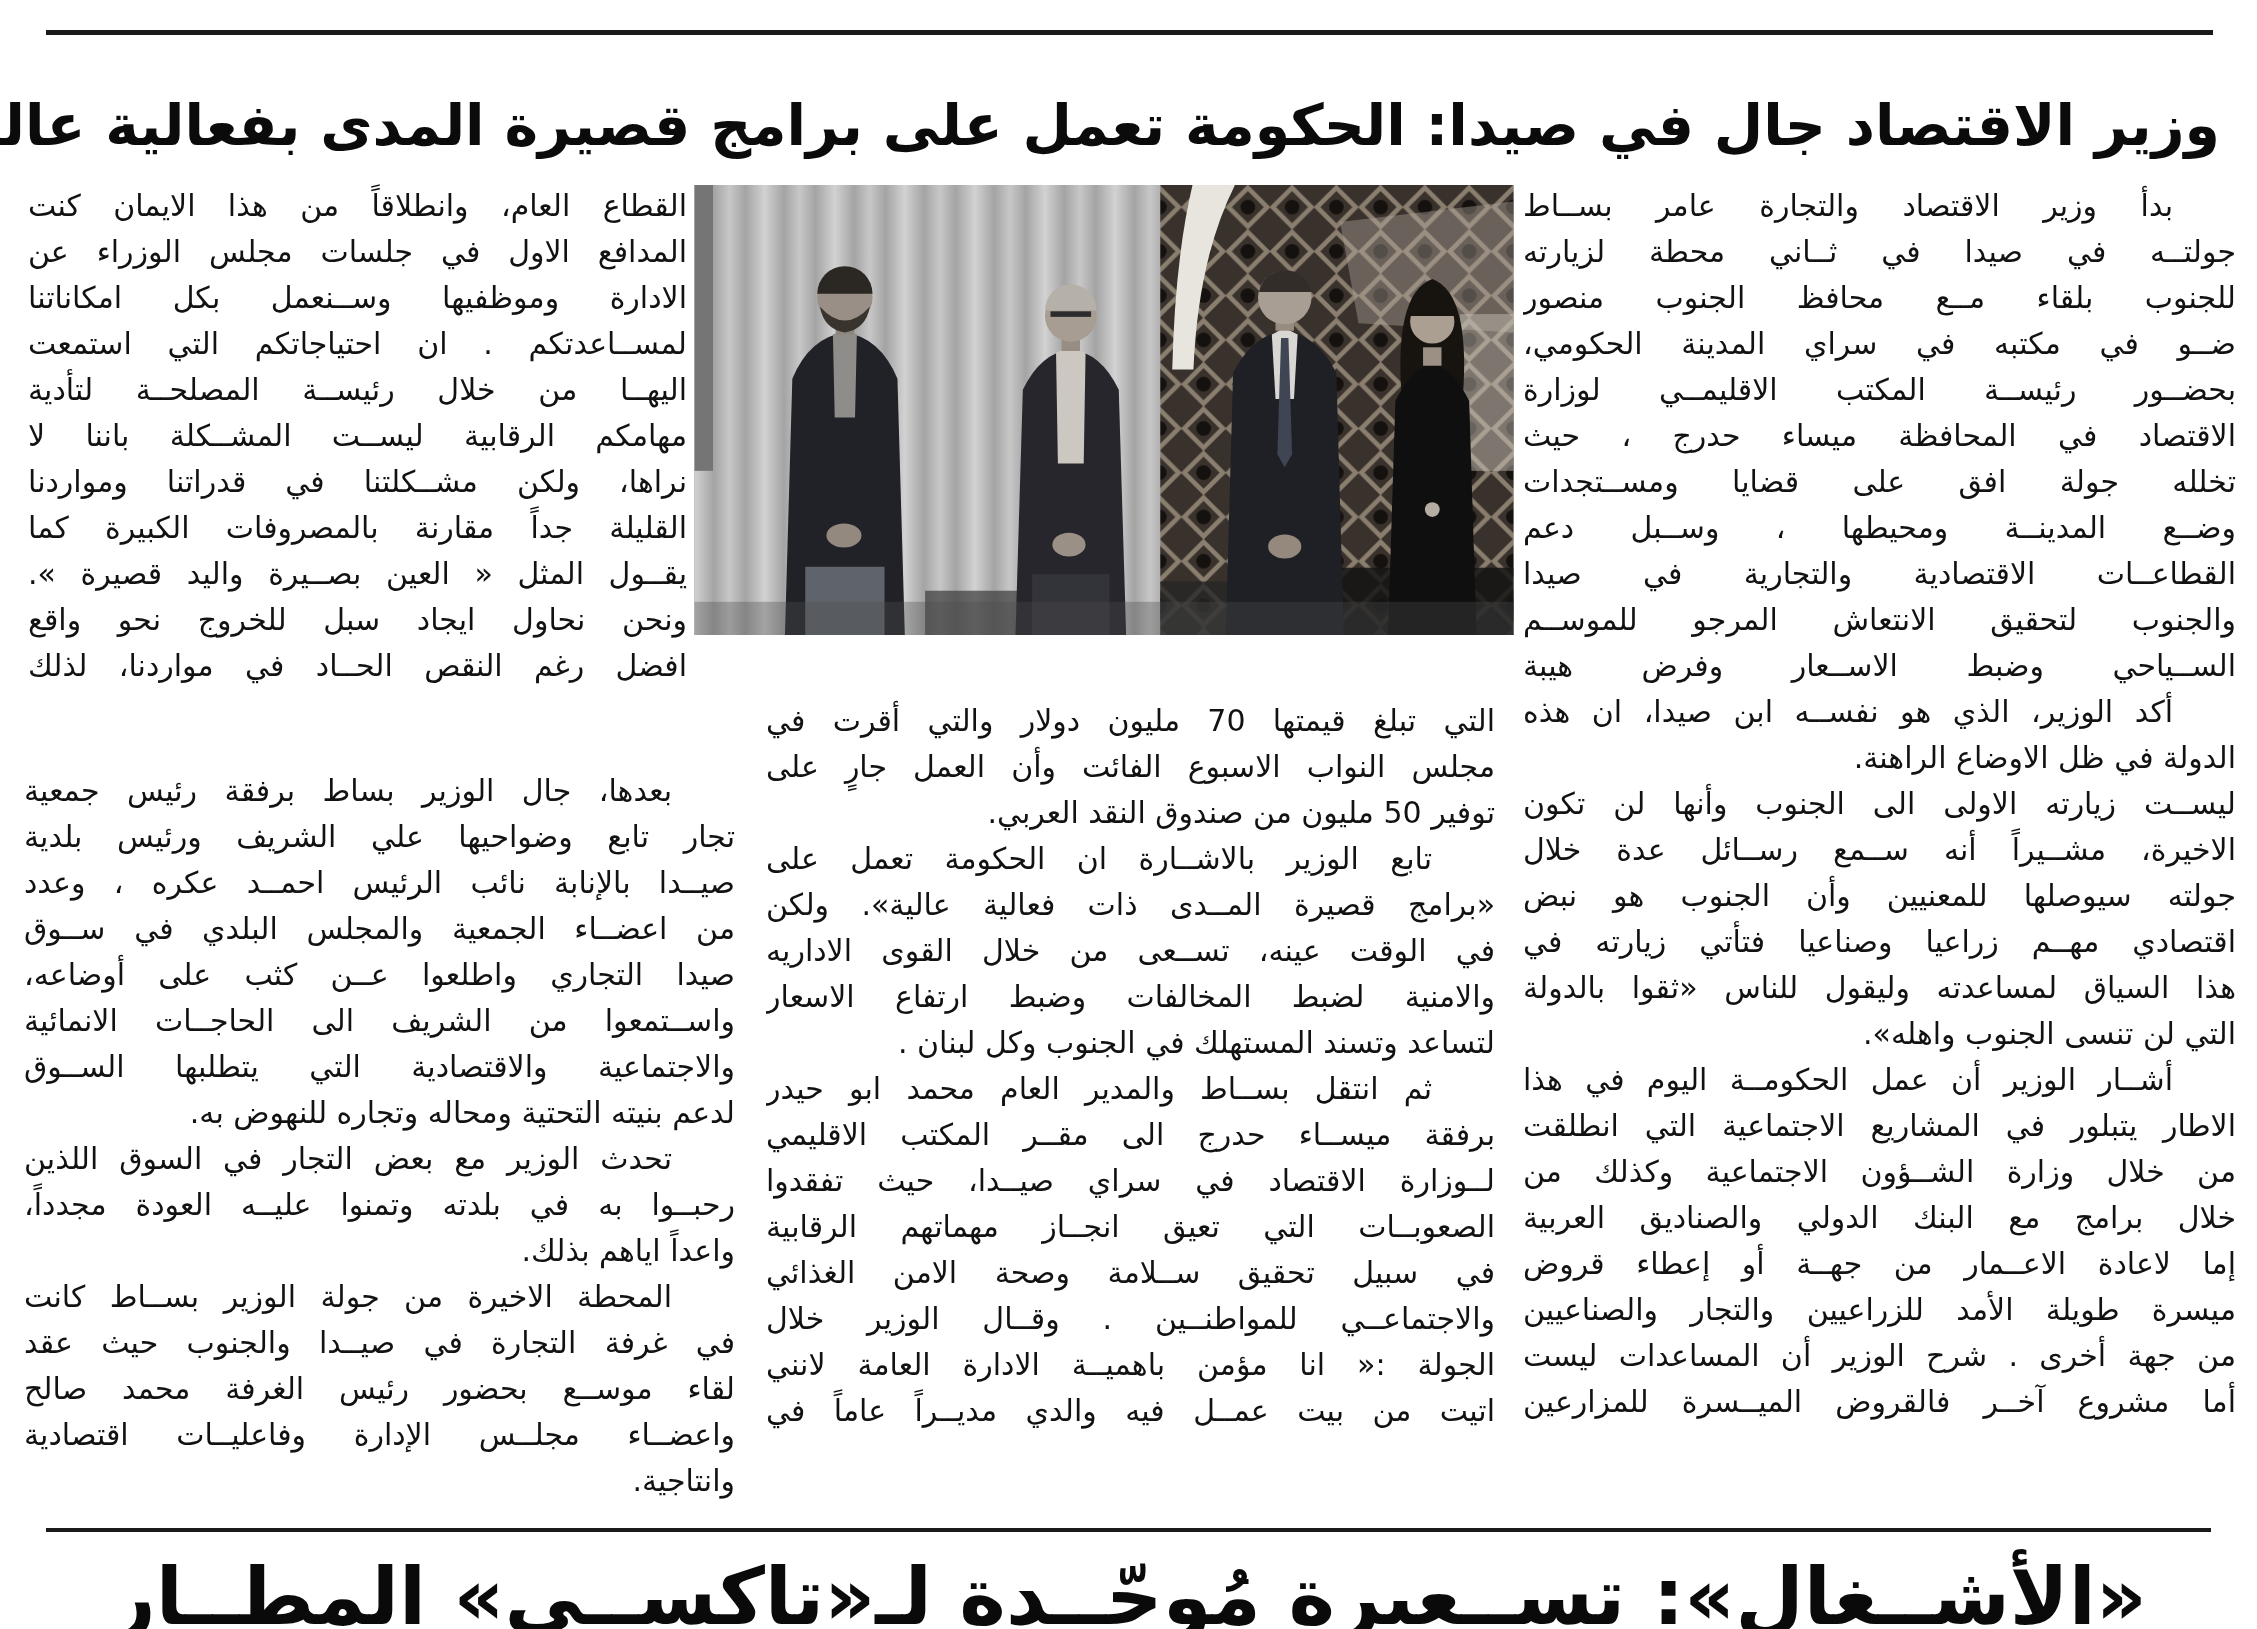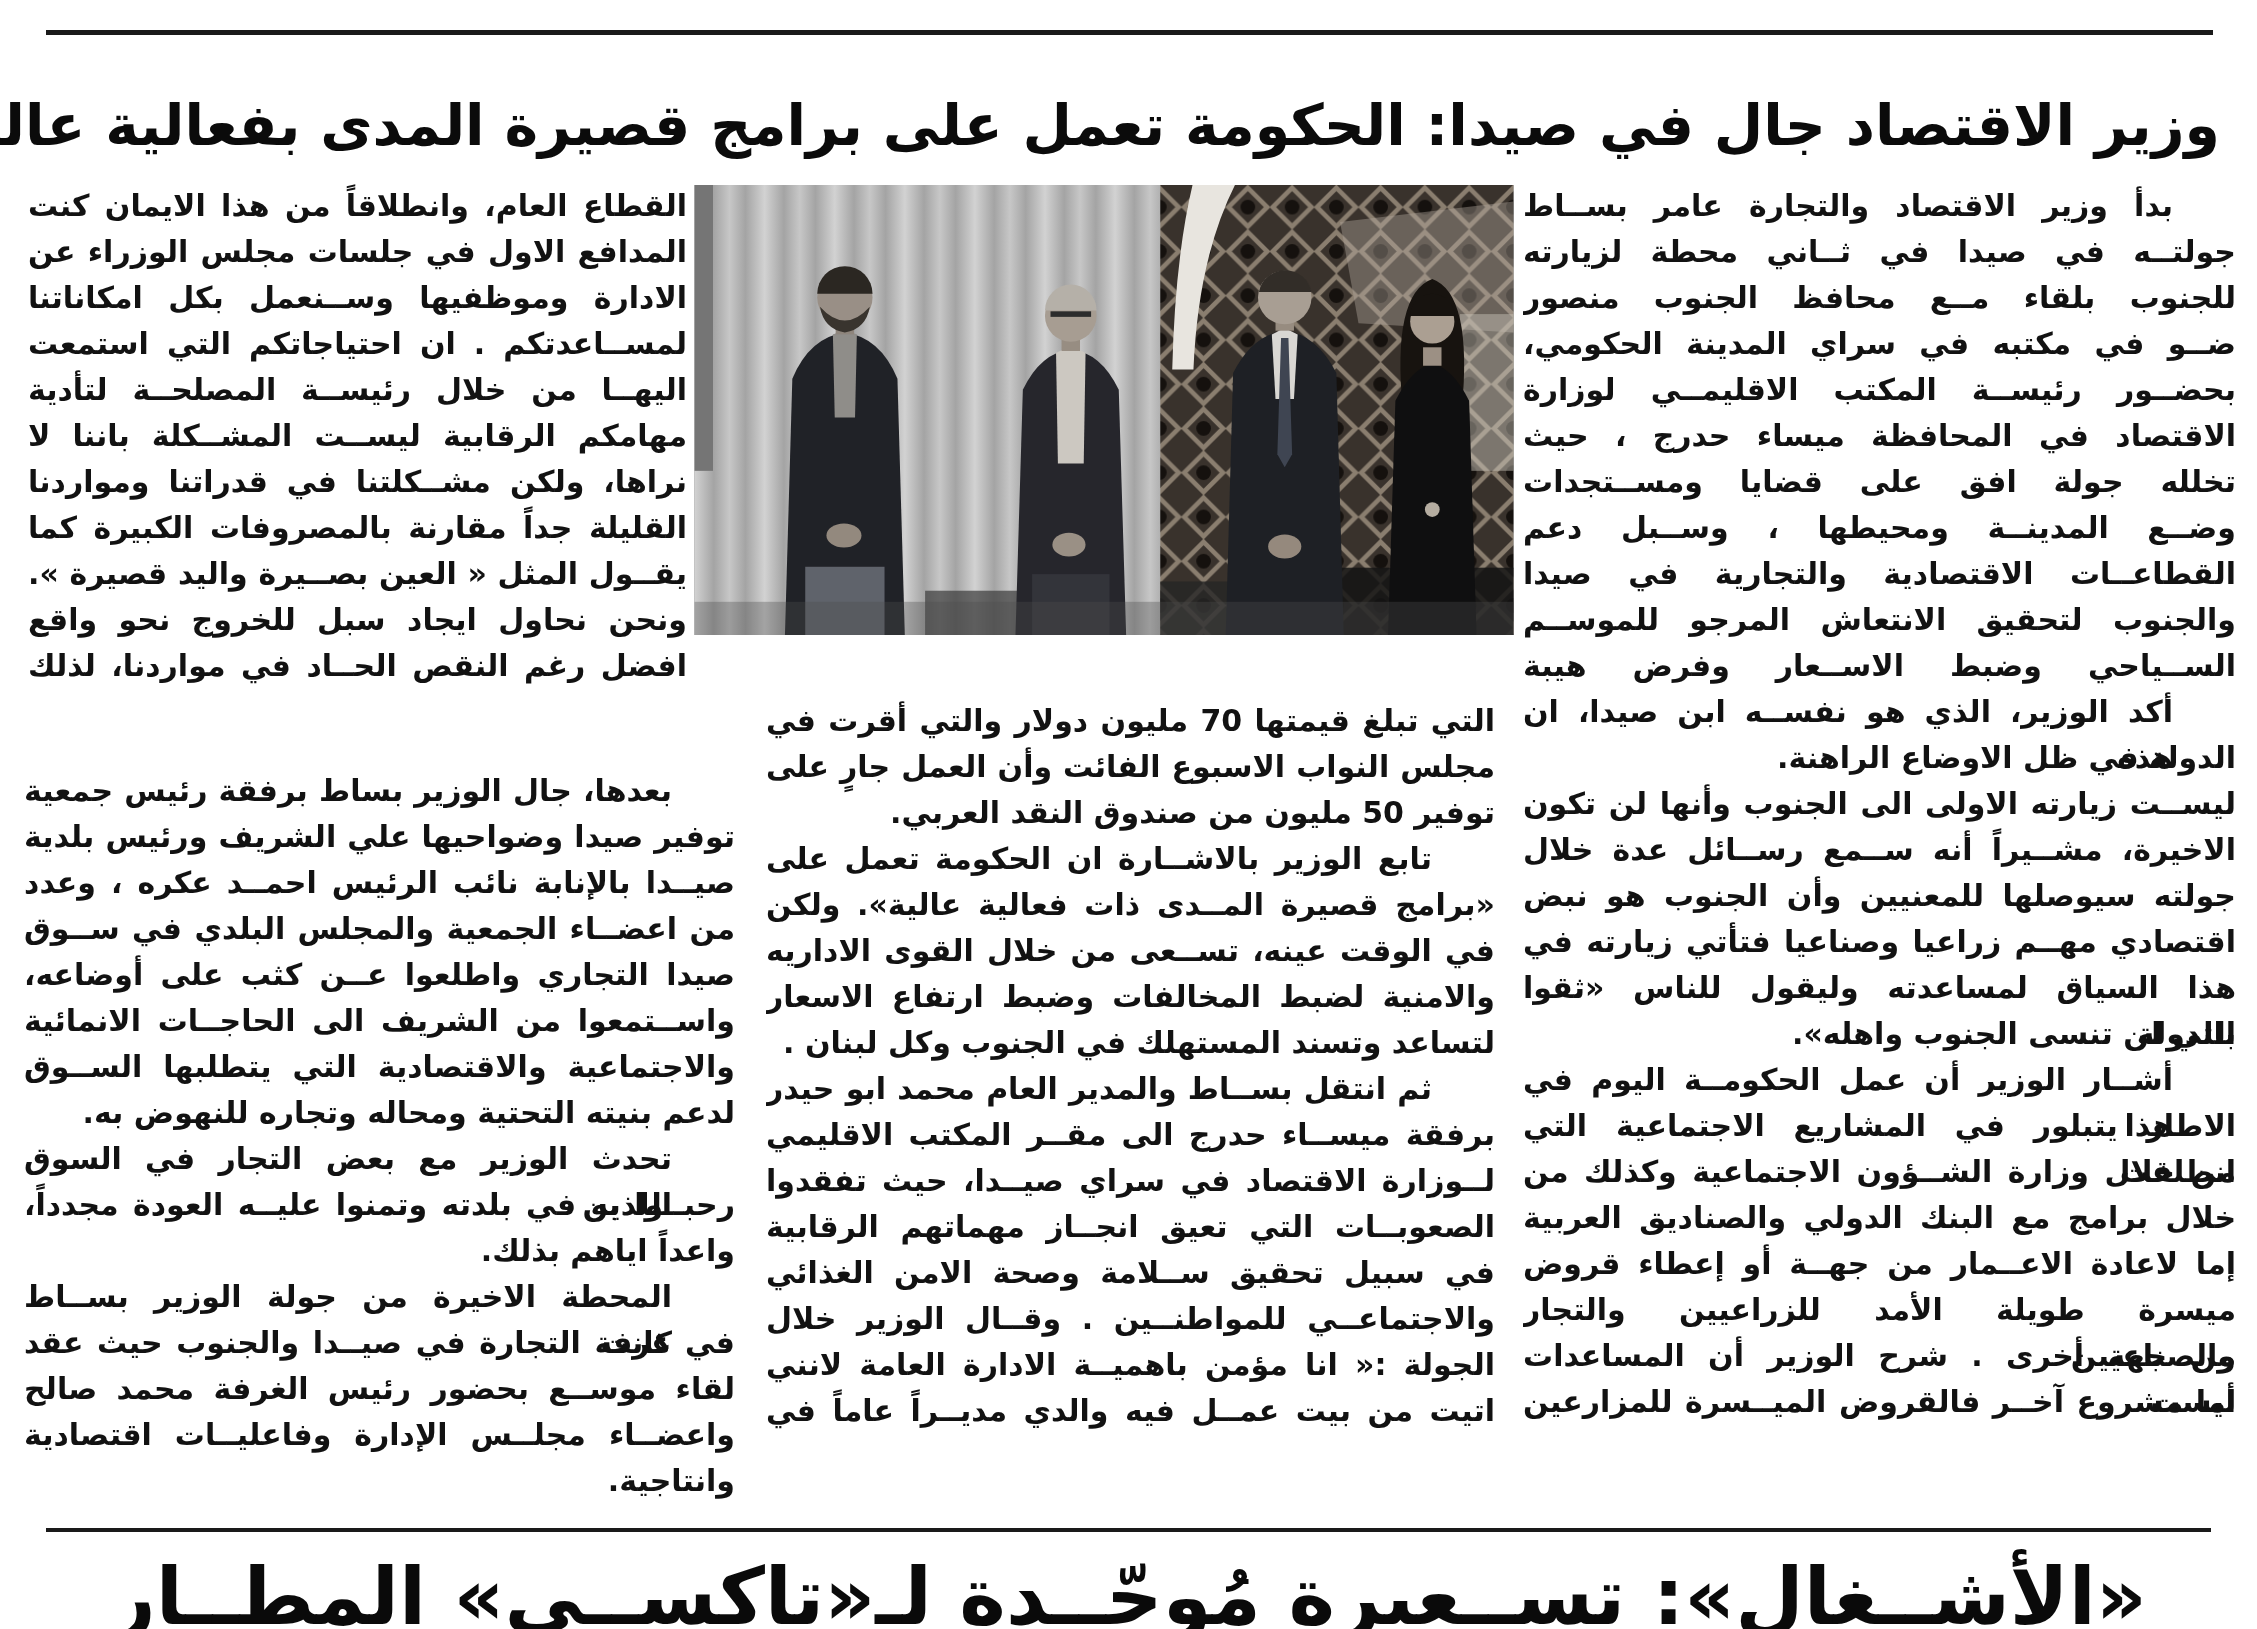--- a/index.html
+++ b/index.html
@@ -33,21 +33,21 @@
     left: 694px; top: 185px;
     width: 820px; height: 450px;
     background: #b9b9b9;
     overflow: hidden;
   }
   .photo-box svg { display: block; }
 
   .col {
     position: absolute;
     font-size: 30px;
-    font-weight: bold;
+    font-weight: normal;
     line-height: 46px;
     color: #121212;
     overflow: hidden;
   }
   .col-right       { left: 1523px; top: 183px; width: 713px; height: 1301px; }
   .col-middle      { left: 766px;  top: 698px; width: 729px; height: 794px;  }
   .col-left-top    { left: 28px;   top: 183px; width: 659px; height: 563px;  }
   .col-left-bottom { left: 24px;   top: 768px; width: 711px; height: 749px;  }
 
   .line {
@@ -214,21 +214,21 @@
       <div class="line mid">مهامكم الرقابية ليســت المشــكلة باننا لا</div>
       <div class="line mid">نراها، ولكن مشــكلتنا في قدراتنا ومواردنا</div>
       <div class="line mid">القليلة جداً مقارنة بالمصروفات الكبيرة كما</div>
       <div class="line mid">يقــول المثل « العين بصــيرة واليد قصيرة ».</div>
       <div class="line mid">ونحن نحاول ايجاد سبل للخروج نحو واقع</div>
       <div class="line mid">افضل رغم النقص الحــاد في مواردنا، لذلك</div>
     </div>
 
   <div class="col col-left-bottom">
       <div class="line start">بعدها، جال الوزير بساط برفقة رئيس جمعية</div>
-      <div class="line mid">توفير صيدا وضواحيها علي الشريف ورئيس بلدية</div>
+      <div class="line mid">تجار تابع وضواحيها علي الشريف ورئيس بلدية</div>
       <div class="line mid">صيــدا بالإنابة نائب الرئيس احمــد عكره ، وعدد</div>
       <div class="line mid">من اعضــاء الجمعية والمجلس البلدي في ســوق</div>
       <div class="line mid">صيدا التجاري واطلعوا عــن كثب على أوضاعه،</div>
       <div class="line mid">واســتمعوا من الشريف الى الحاجــات الانمائية</div>
       <div class="line mid">والاجتماعية والاقتصادية التي يتطلبها الســوق</div>
       <div class="line end">لدعم بنيته التحتية ومحاله وتجاره للنهوض به.</div>
       <div class="line start">تحدث الوزير مع بعض التجار في السوق اللذين</div>
       <div class="line mid">رحبــوا به في بلدته وتمنوا عليــه العودة مجدداً،</div>
       <div class="line end">واعداً اياهم بذلك.</div>
       <div class="line start">المحطة الاخيرة من جولة الوزير بســاط كانت</div>

